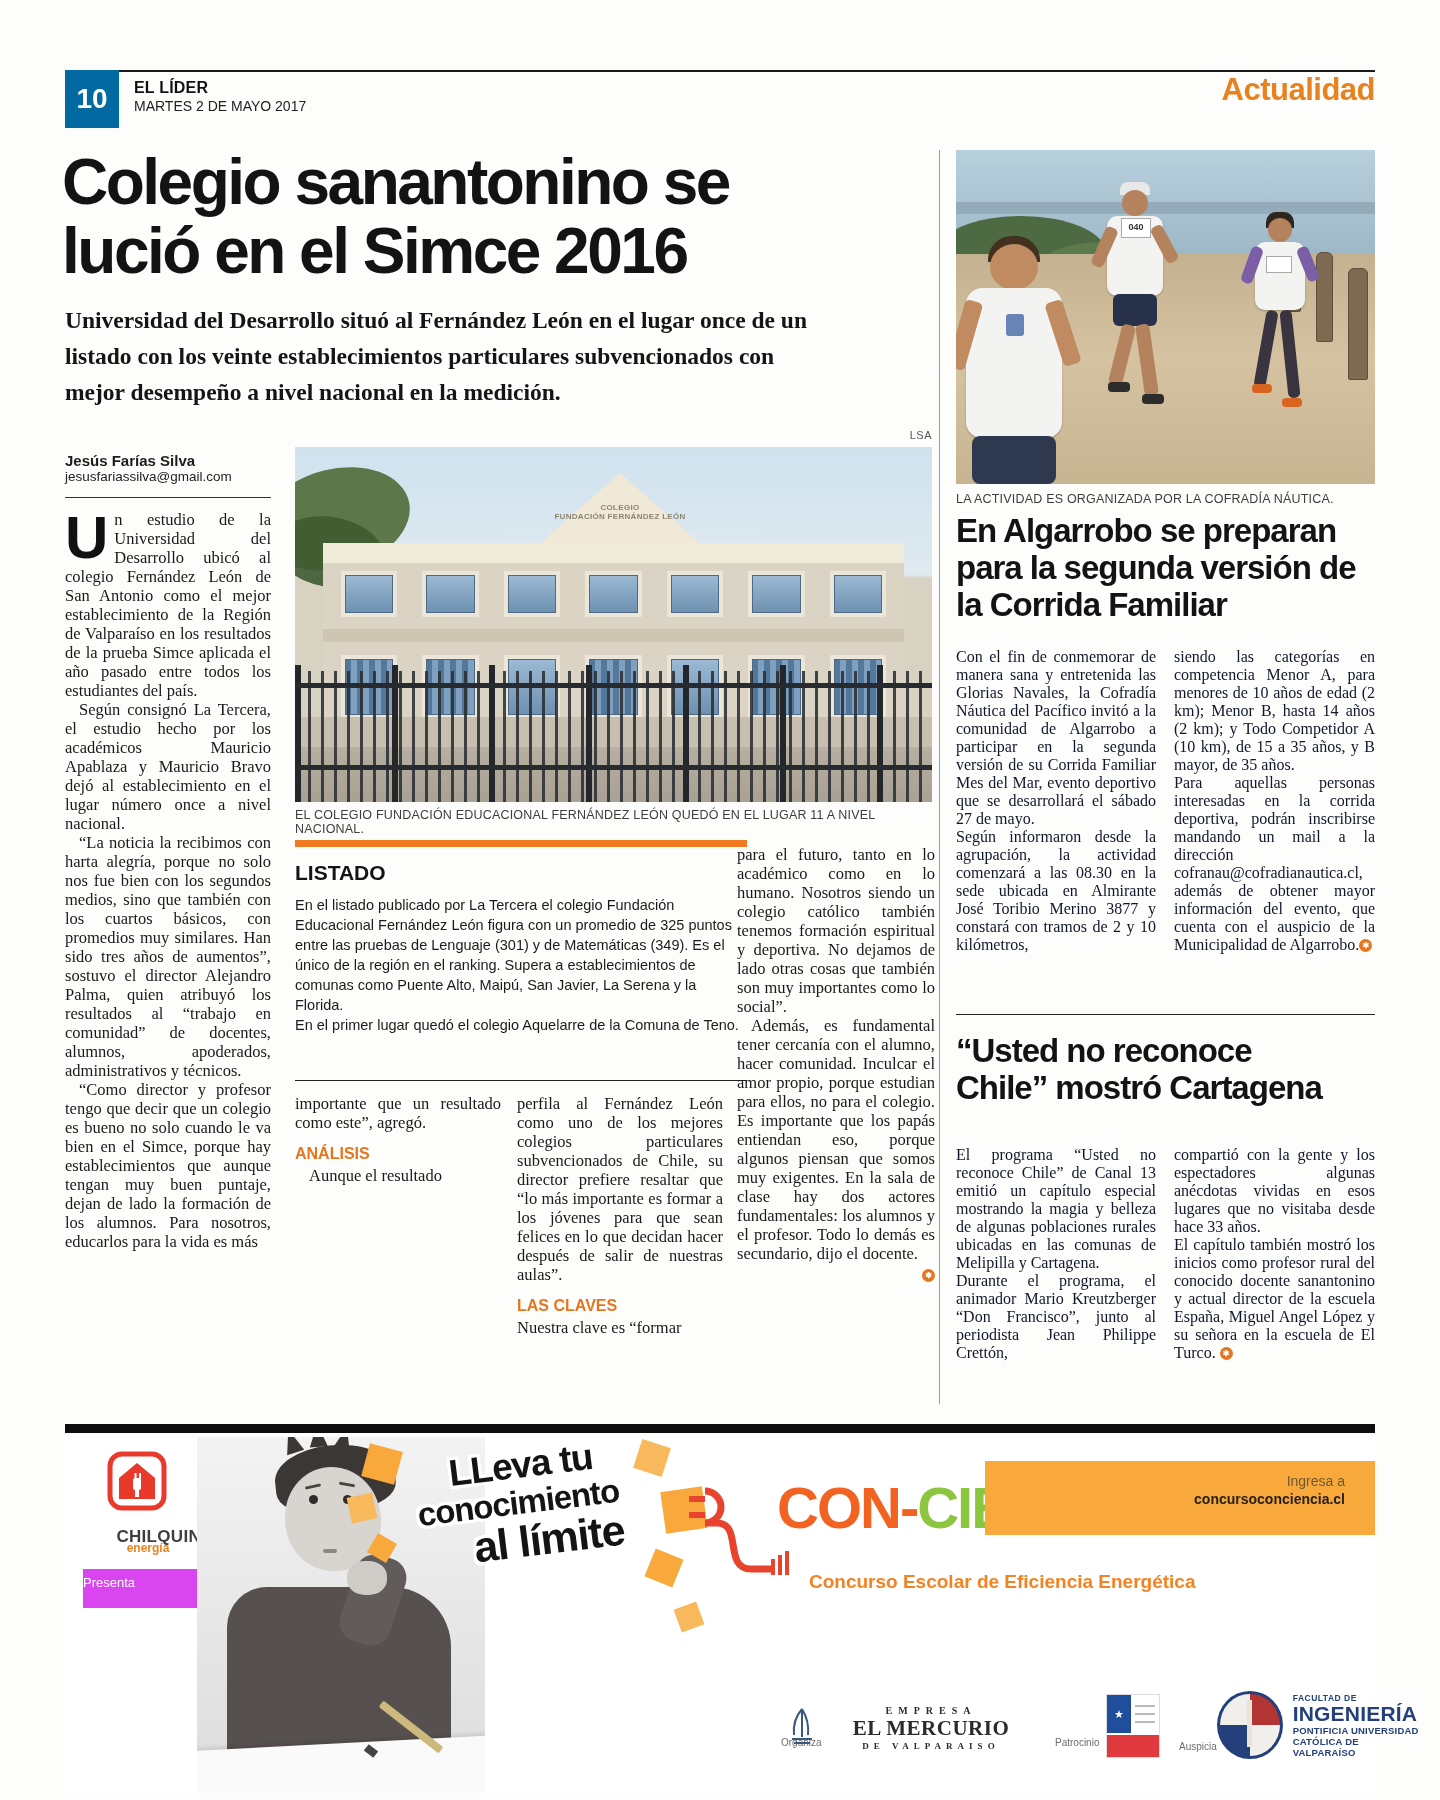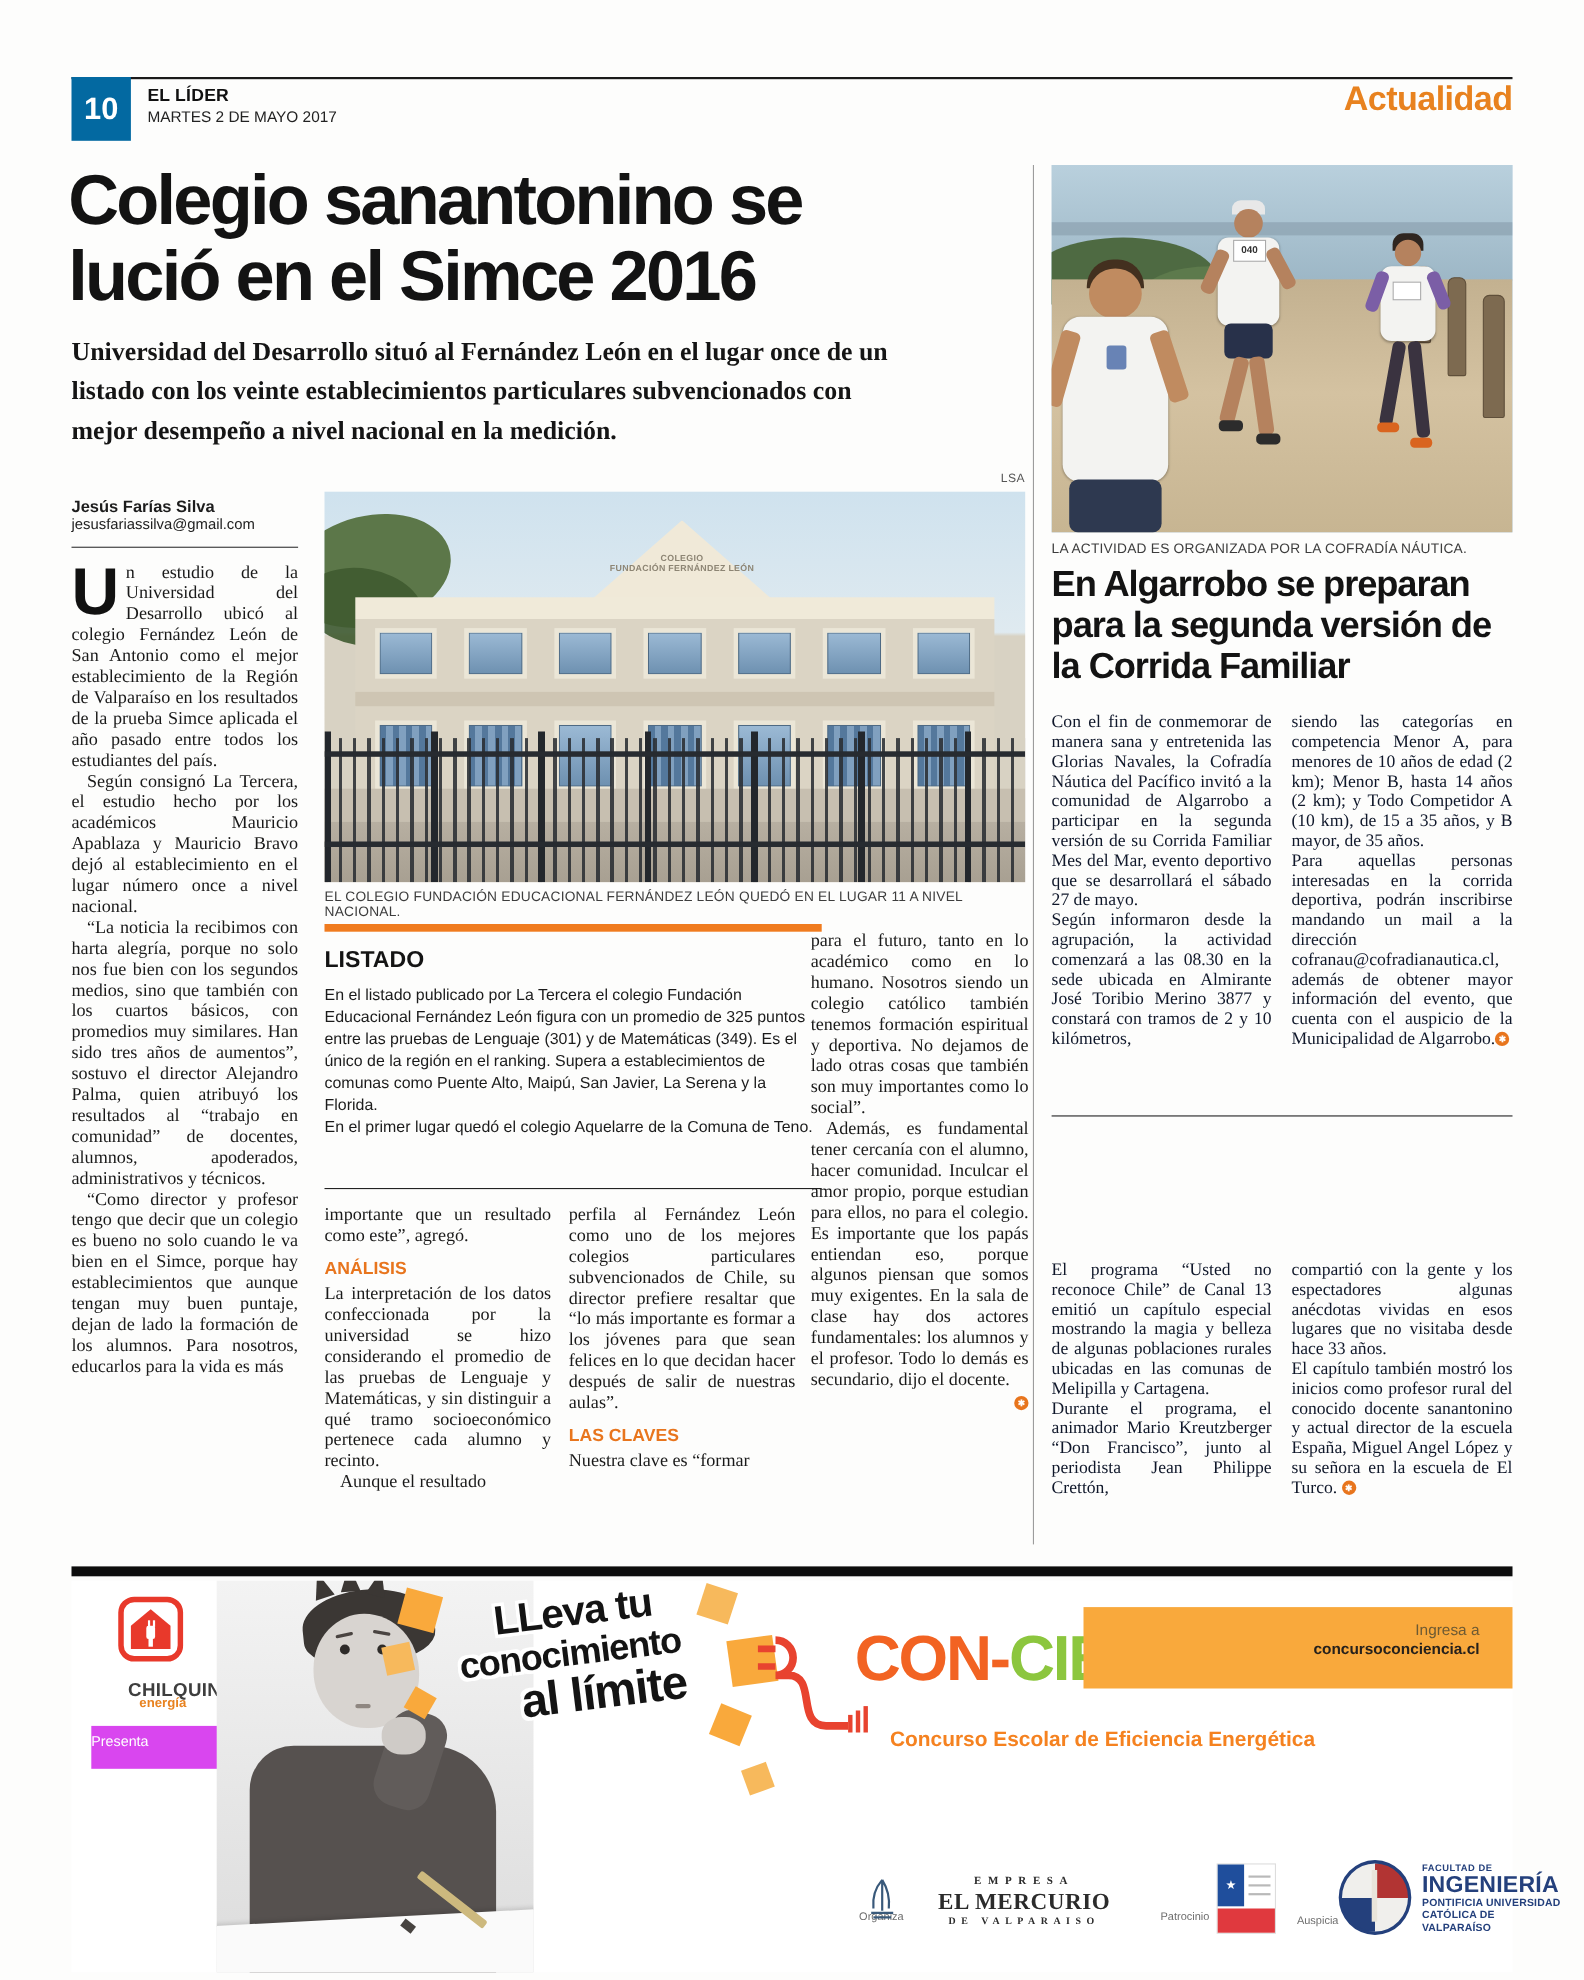--- a/index.html
+++ b/index.html
@@ -256,21 +256,20 @@
     <div class="lbar"></div>
     <div class="ltitle">LISTADO</div>
     <p>En el listado publicado por La Tercera el colegio Fundación Educacional Fernández León figura con un promedio de 325 puntos entre las pruebas de Lenguaje (301) y de Matemáticas (349). Es el único de la región en el ranking. Supera a establecimientos de comunas como Puente Alto, Maipú, San Javier, La Serena y la Florida.</p>
     <p>En el primer lugar quedó el colegio Aquelarre de la Comuna de Teno.</p>
   </div>
   <div class="abs rule2"></div>
 
   <div class="abs bodycol col2">
     <p>importante que un resultado como este”, agregó.</p>
     <p class="subhead">ANÁLISIS</p>
-    <p>La interpretación de los datos confeccionada por la universidad se hizo considerando el promedio de las pruebas de Lenguaje y Matemáticas, y sin distinguir a qué tramo socioeconómico pertenece cada alumno y recinto.</p>
     <p class="ind">Aunque el resultado</p>
   </div>
 
   <div class="abs bodycol col4">
     <p>para el futuro, tanto en lo académico como en lo humano. Nosotros siendo un colegio católico también tenemos formación espiritual y deportiva. No dejamos de lado otras cosas que también son muy importantes como lo social”.</p>
     <p class="ind">Además, es fundamental tener cercanía con el alumno, hacer comunidad. Inculcar el amor propio, porque estudian para ellos, no para el colegio. Es importante que los papás entiendan eso, porque algunos piensan que somos muy exigentes. En la sala de clase hay dos actores fundamentales: los alumnos y el profesor. Todo lo demás es secundario, dijo el docente.</p>
     <p class="endline"><span class="endmark"></span></p>
   </div>
 
   <div class="abs bodycol col3">
@@ -333,20 +332,21 @@
   <div class="abs scol scolA">
     <p>Con el fin de conmemorar de manera sana y entretenida las Glorias Navales, la Cofradía Náutica del Pacífico invitó a la comunidad de Algarrobo a participar en la segunda versión de su Corrida Familiar Mes del Mar, evento deportivo que se desarrollará el sábado 27 de mayo.</p>
     <p>Según informaron desde la agrupación, la actividad comenzará a las 08.30 en la sede ubicada en Almirante José Toribio Merino 3877 y constará con tramos de 2 y 10 kilómetros,</p>
   </div>
   <div class="abs scol scolB">
     <p>siendo las categorías en competencia Menor A, para menores de 10 años de edad (2 km); Menor B, hasta 14 años (2 km); y Todo Competidor A (10 km), de 15 a 35 años, y B mayor, de 35 años.</p>
     <p><span>Para aquellas personas interesadas en la corrida deportiva, podrán inscribirse mandando un mail a la dirección cofranau@cofradianautica.cl, además de obtener mayor información del evento, que cuenta con el auspicio de la Municipalidad de Algarrobo.</span><span class="endmark"></span></p>
   </div>
 
   <div class="abs rule3"></div>
+  <div class="abs headline3">“Usted no reconoce Chile” mostró Cartagena</div>
   <div class="abs scol scolC">
     <p>El programa “Usted no reconoce Chile” de Canal 13 emitió un capítulo especial mostrando la magia y belleza de algunas poblaciones rurales ubicadas en las comunas de Melipilla y Cartagena.</p>
     <p>Durante el programa, el animador Mario Kreutzberger “Don Francisco”, junto al periodista Jean Philippe Crettón,</p>
   </div>
   <div class="abs scol scolD">
     <p>compartió con la gente y los espectadores algunas anécdotas vividas en esos lugares que no visitaba desde hace 33 años.</p>
     <p><span>El capítulo también mostró los inicios como profesor rural del conocido docente sanantonino y actual director de la escuela España, Miguel Angel López y su señora en la escuela de El Turco.</span> <span class="endmark"></span></p>
   </div>
 
   <div class="abs black-rule"></div>

